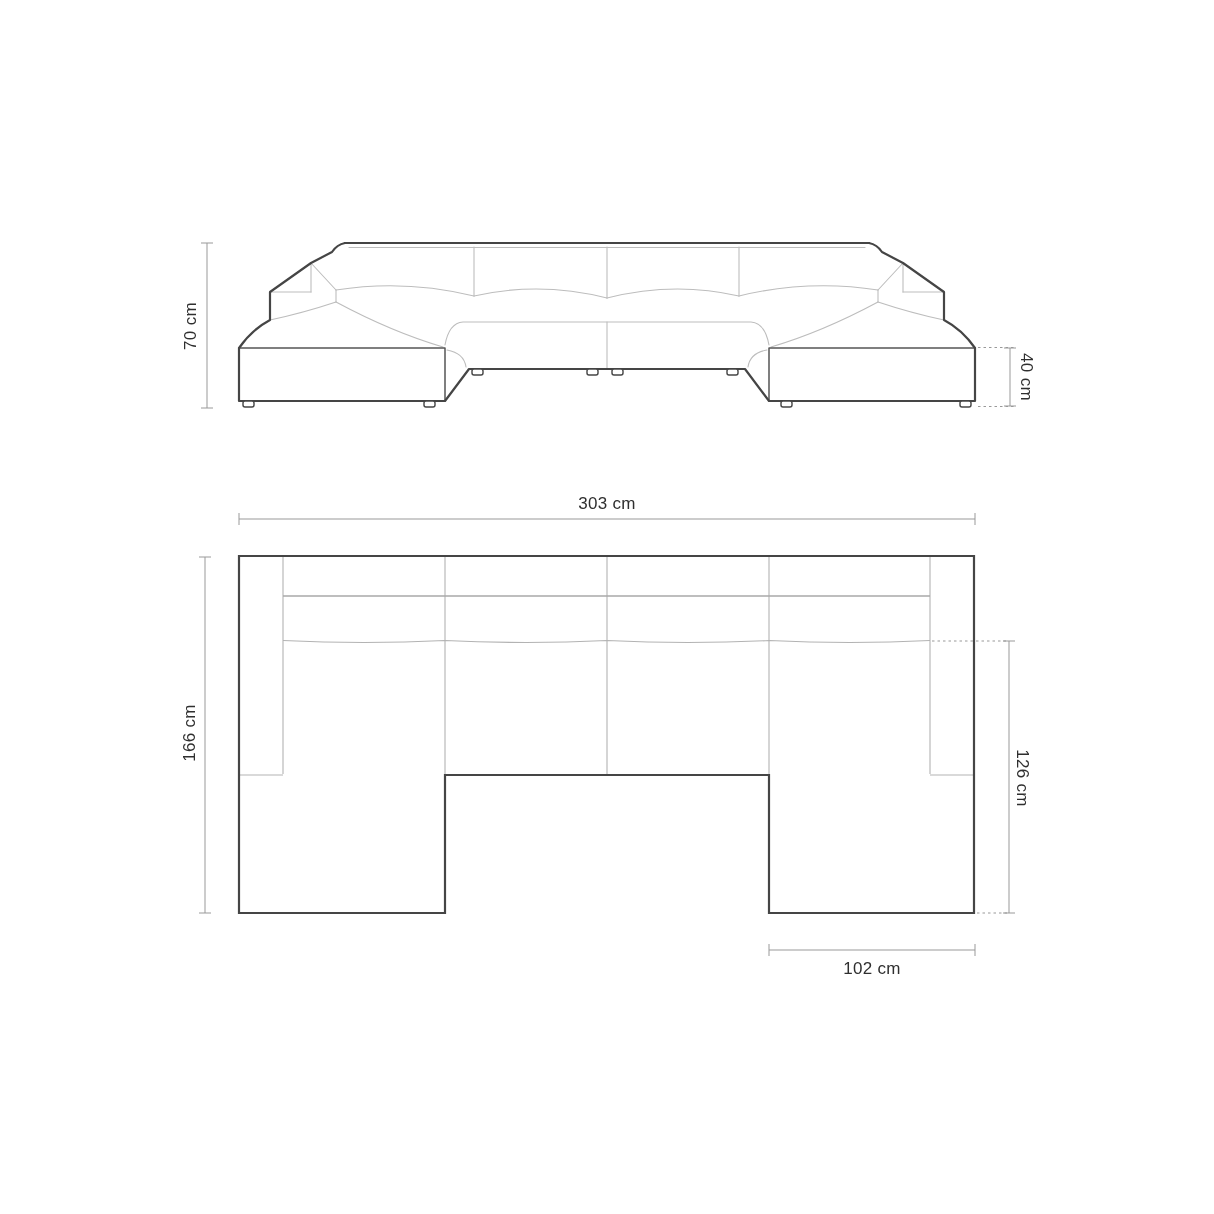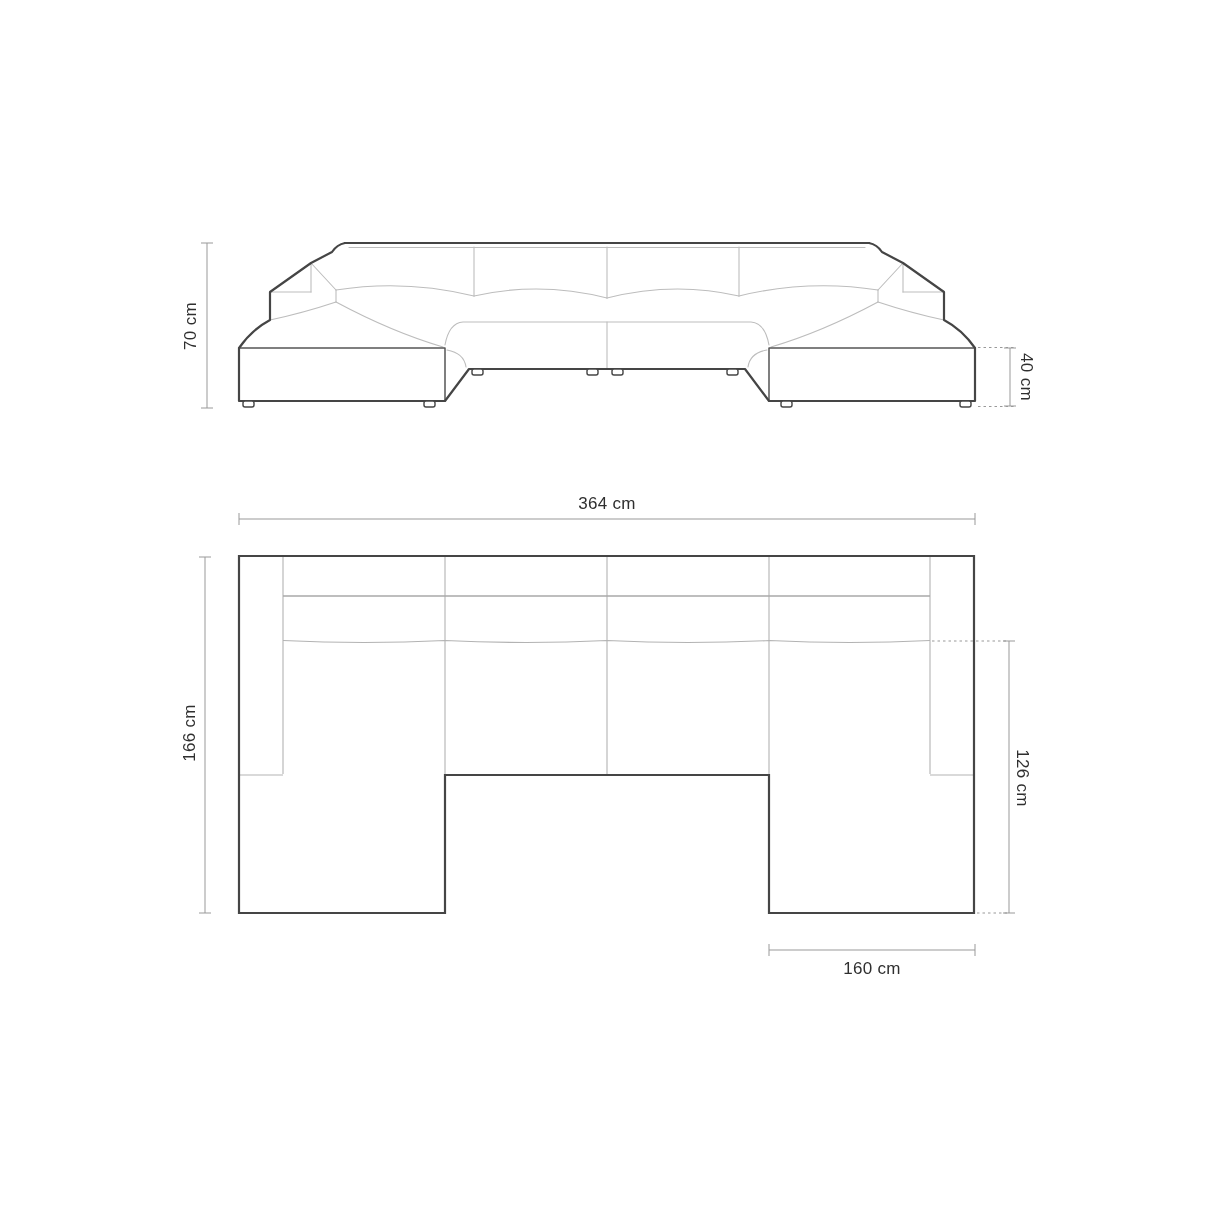--- a/index.html
+++ b/index.html
@@ -148,21 +148,21 @@
       <path d="M769,950 H975"></path>
       <path d="M769,944 V956"></path>
       <path d="M975,944 V956"></path>
     </g>
   </svg>
 
   <div class="dim-label rot-ccw" style="left:190px; top:326px;">70 cm</div>
 
   <div class="dim-label rot-cw" style="left:1026px; top:377px;">40 cm</div>
 
-  <div class="dim-label" style="left:607px; top:503px;">364 cm</div>
+  <div class="dim-label" style="left:607px; top:503px;">303 cm</div>
 
   <div class="dim-label rot-ccw" style="left:189px; top:733px;">166 cm</div>
 
   <div class="dim-label rot-cw" style="left:1022px; top:778px;">126 cm</div>
 
-  <div class="dim-label" style="left:872px; top:968px;">160 cm</div>
+  <div class="dim-label" style="left:872px; top:968px;">102 cm</div>
 
 </div>
 
 </body></html>

